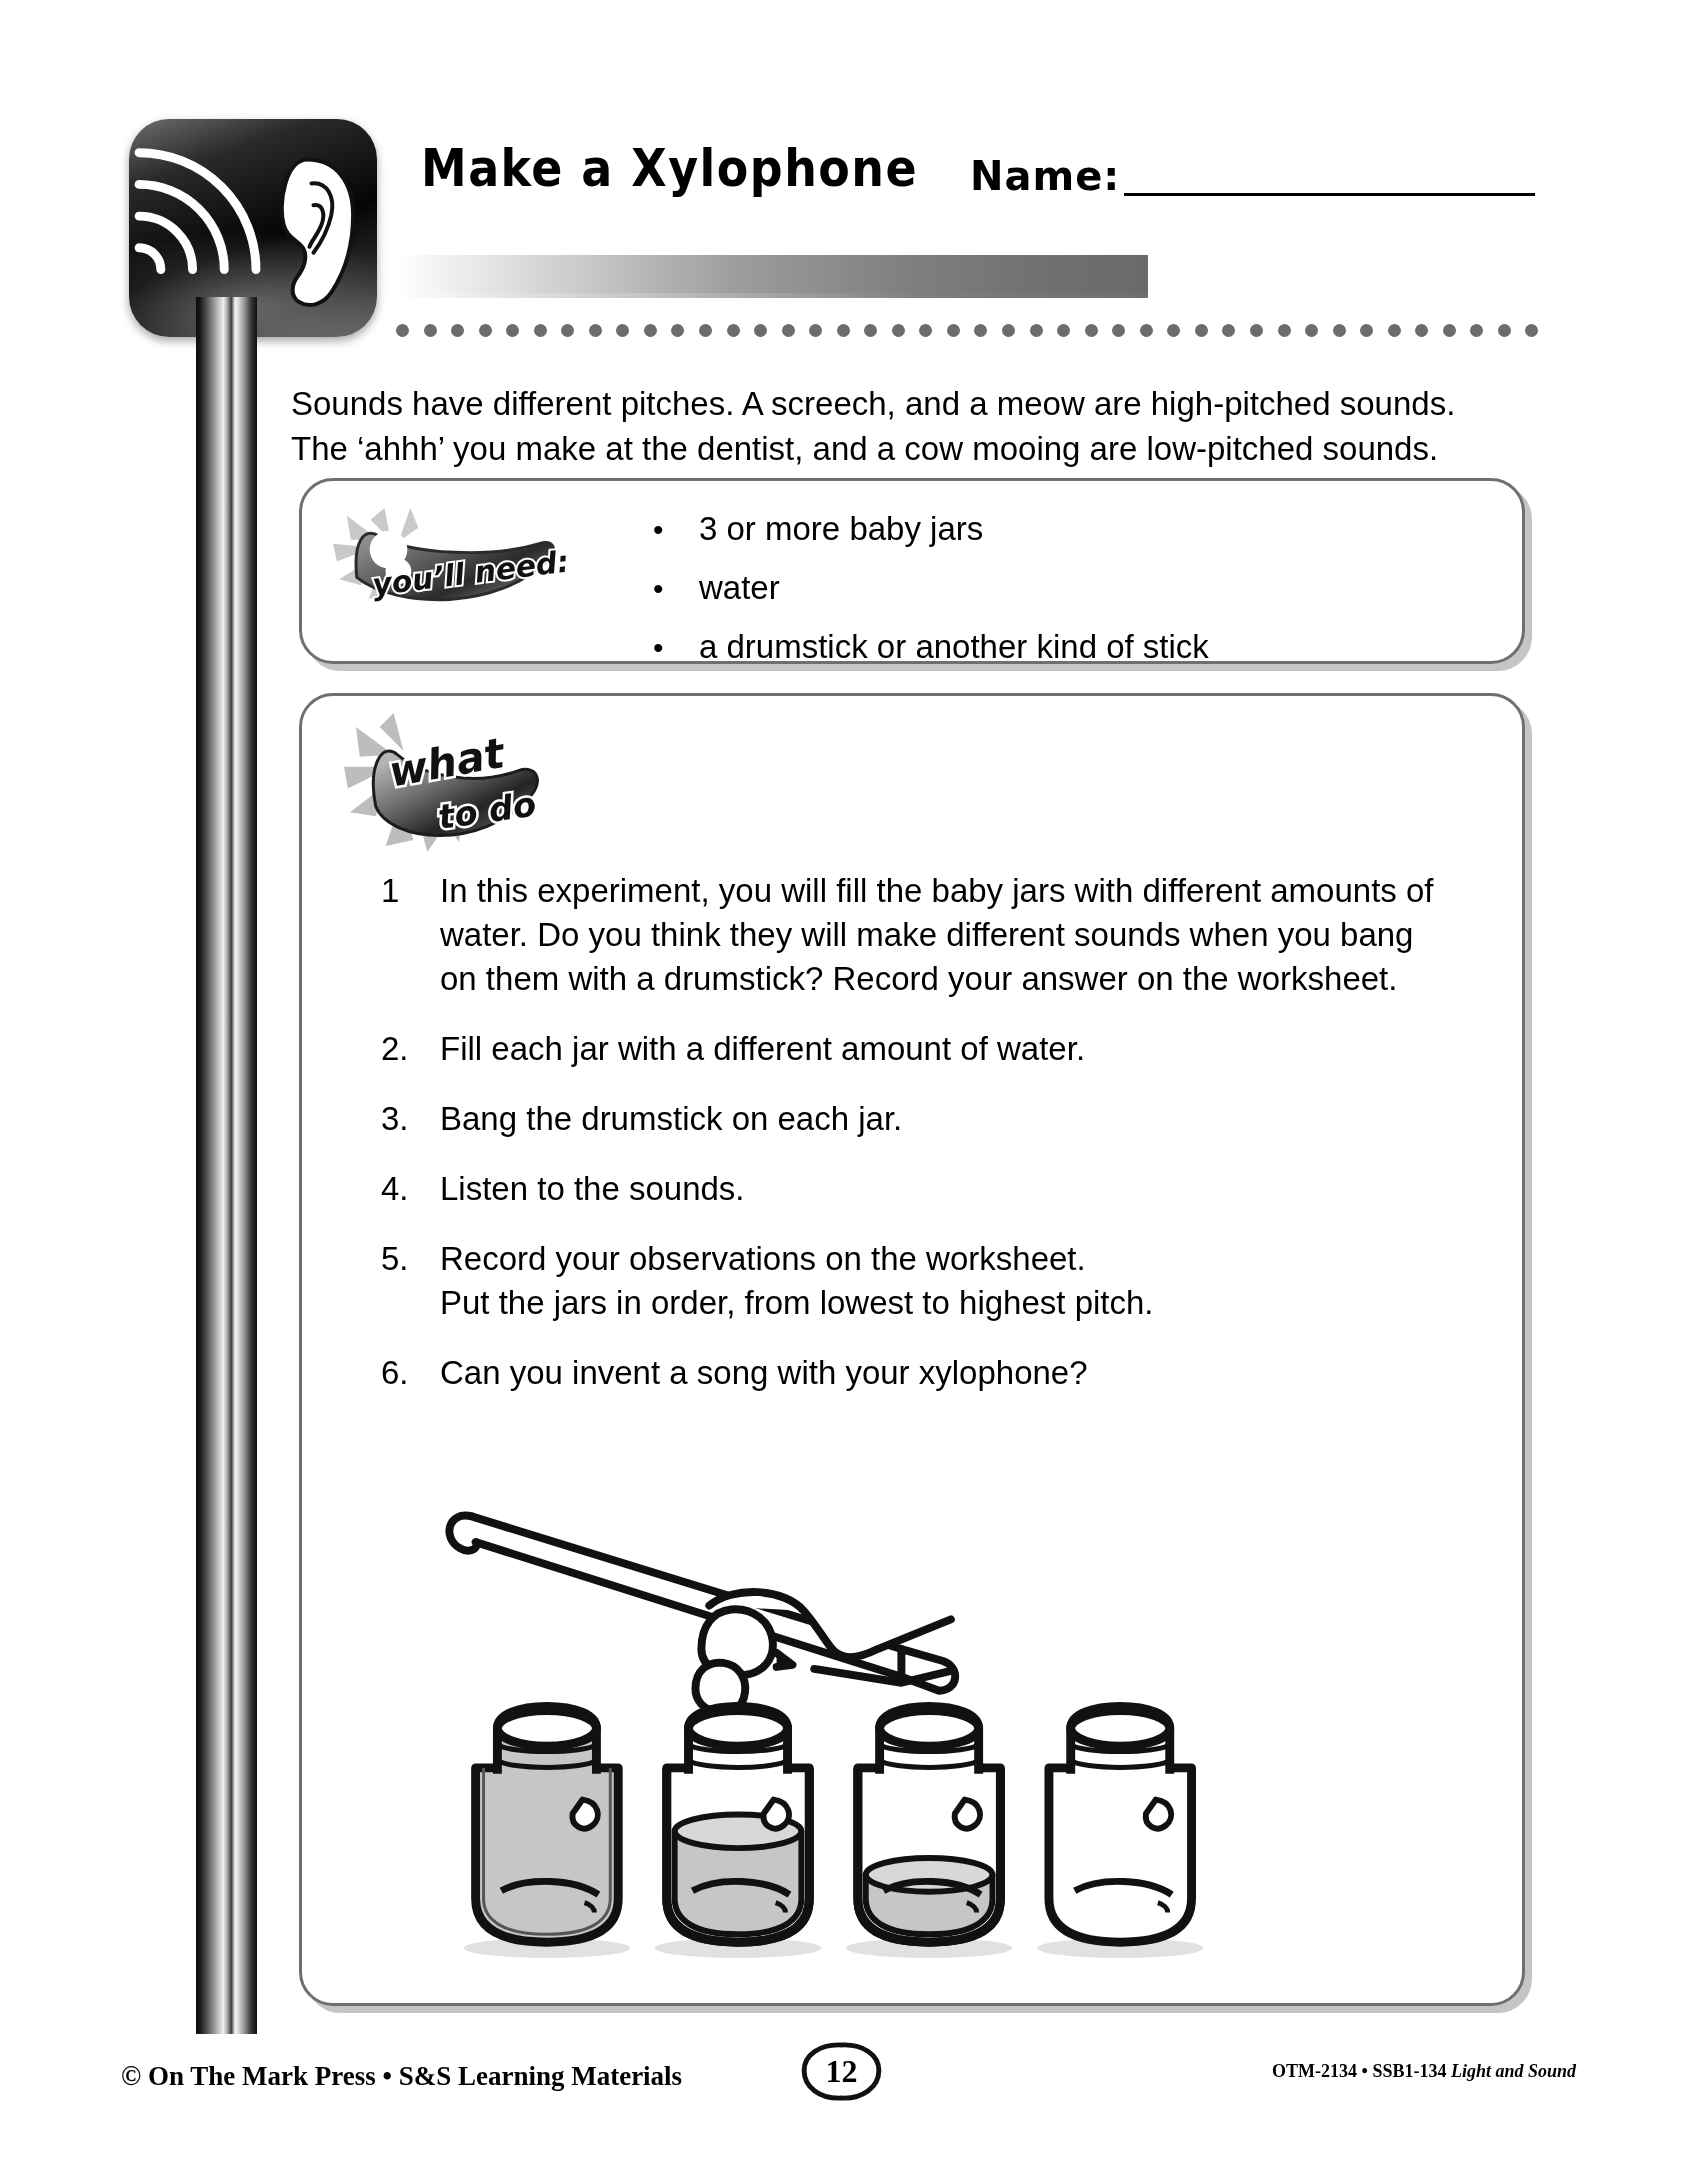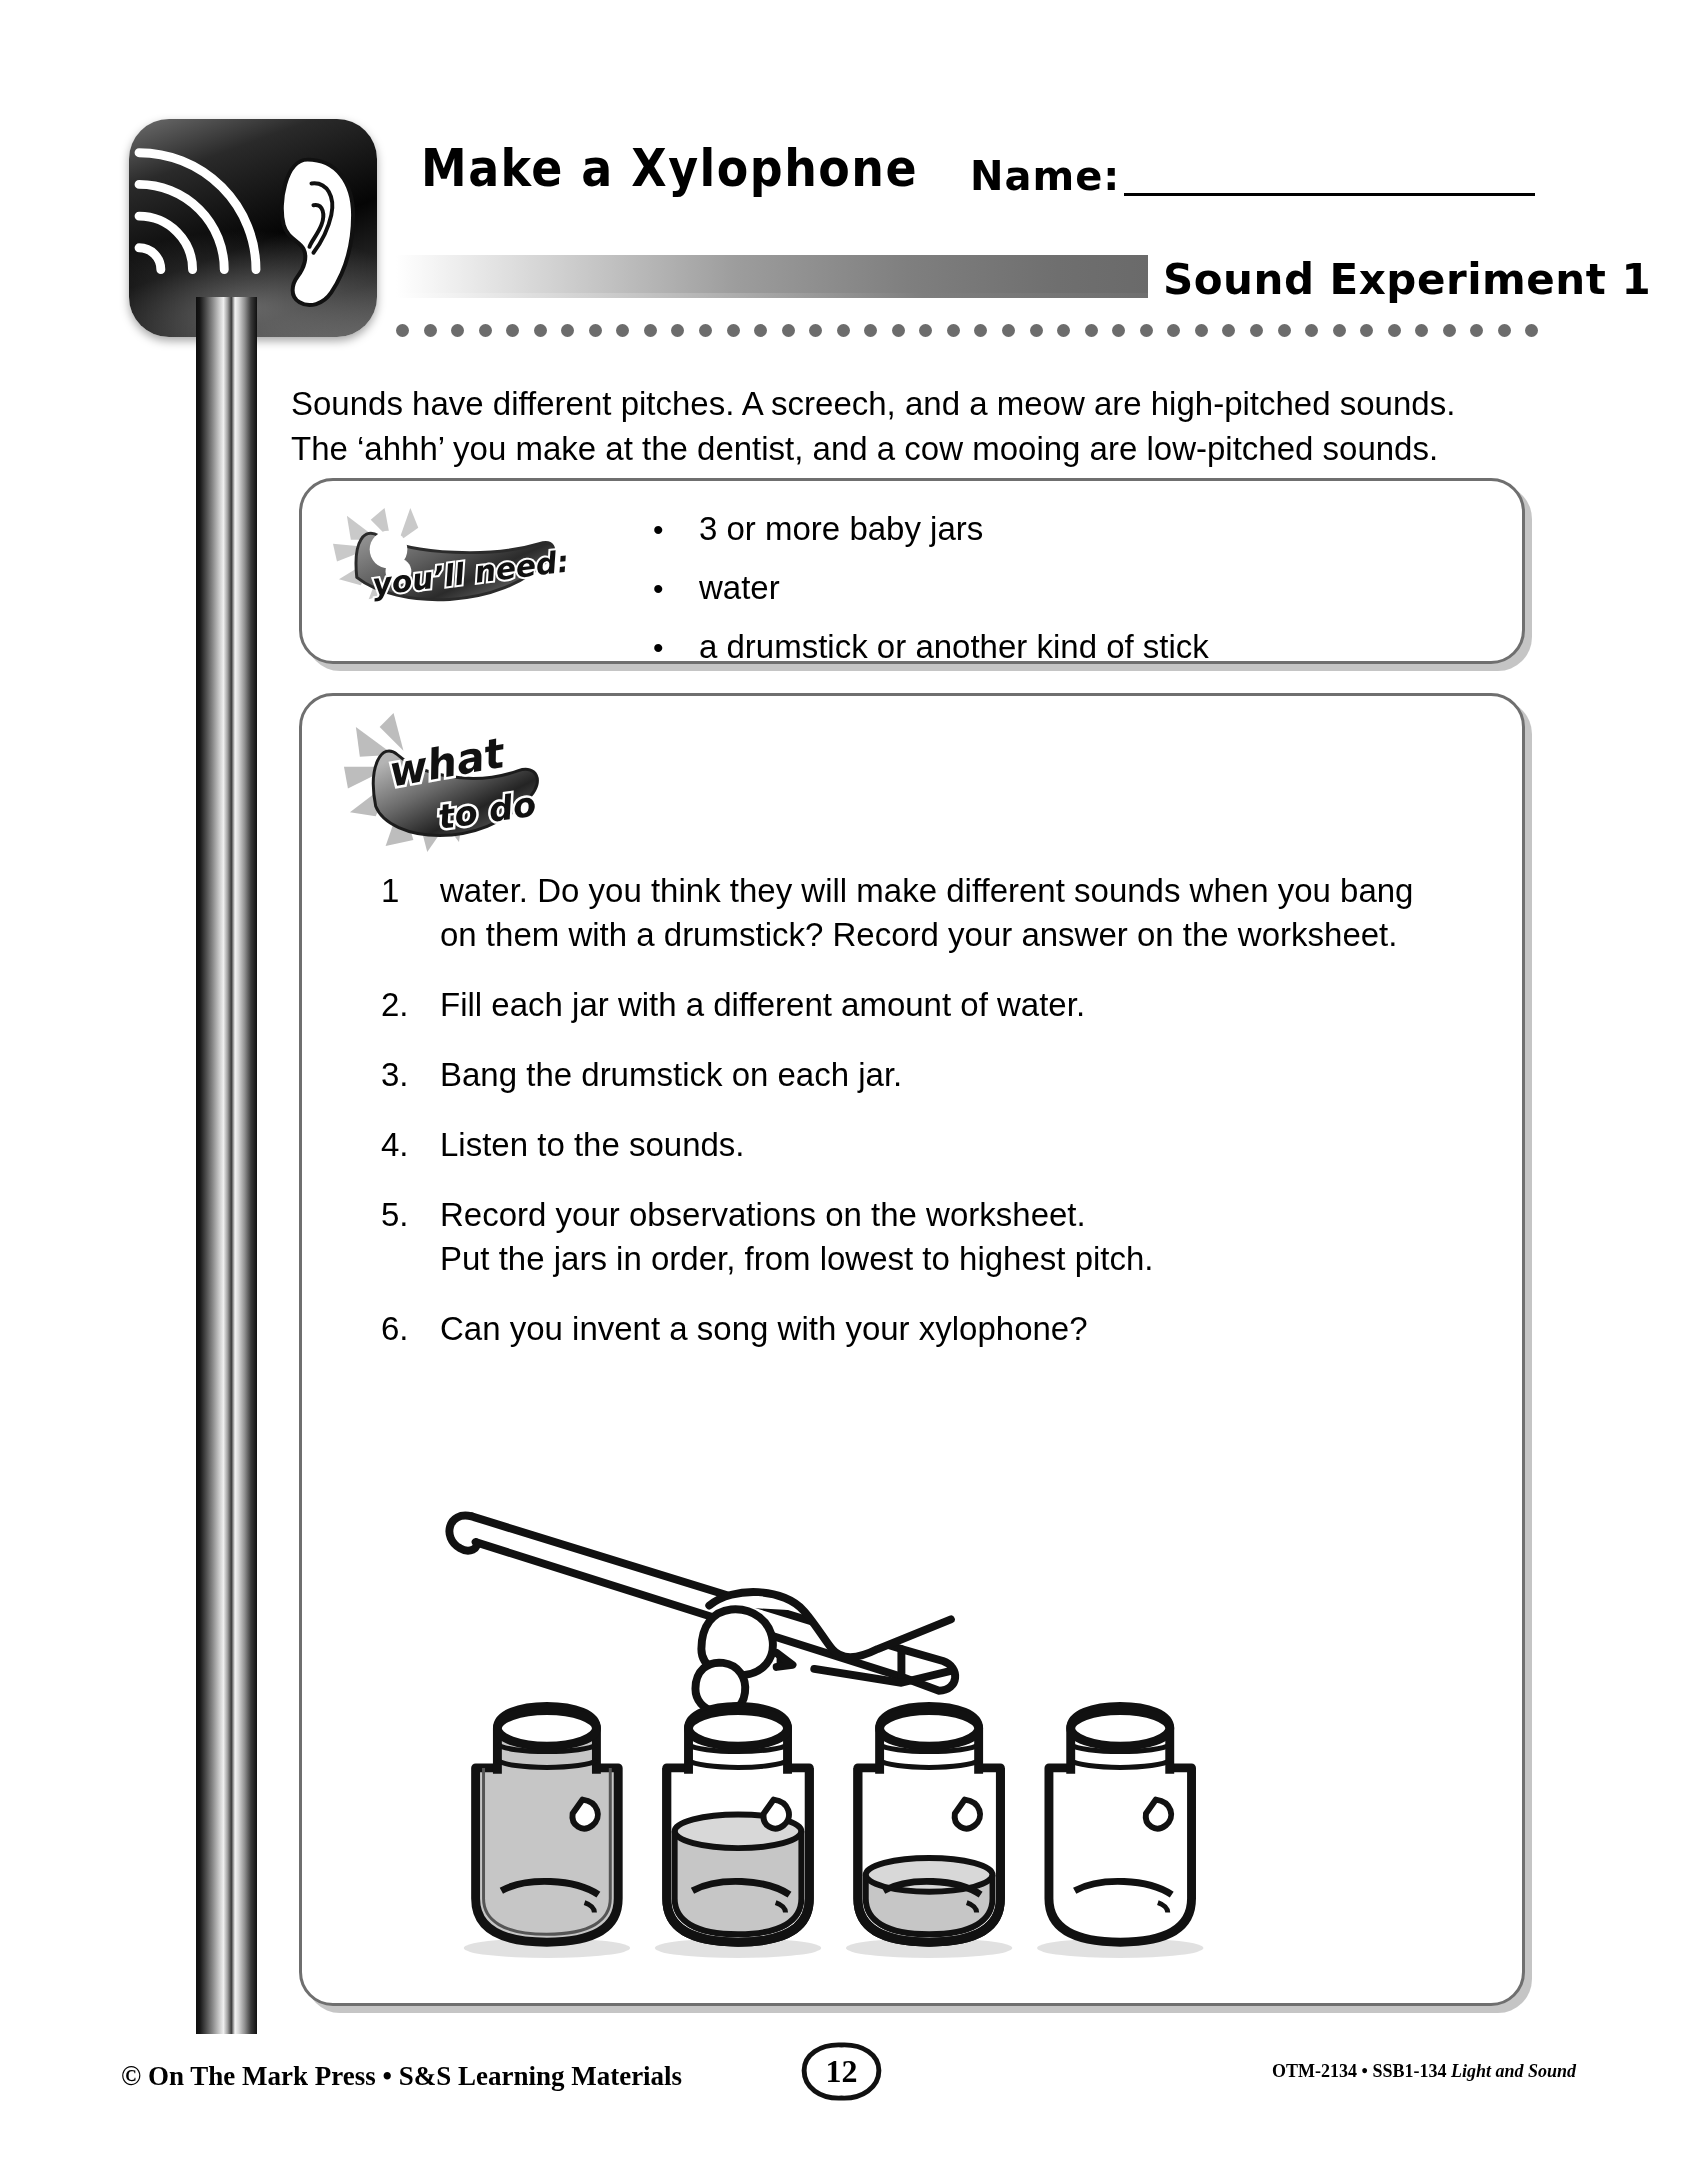--- a/index.html
+++ b/index.html
@@ -276,21 +276,20 @@
       </g>
     </svg>
   </div>
   <div class="spine"></div>
 
   <div class="title">Make a Xylophone</div>
   <div class="name-label">Name:</div>
   <div class="name-rule"></div>
 
   <div class="banner-bar"></div>
-  <div class="experiment-label">Sound Experiment 1</div>
 
   <div class="dot-rule" id="dot-rule">
       <i style="background: rgb(108, 108, 108);"></i>
       <i style="background: rgb(108, 108, 108);"></i>
       <i style="background: rgb(108, 108, 108);"></i>
       <i style="background: rgb(108, 108, 108);"></i>
       <i style="background: rgb(108, 108, 108);"></i>
       <i style="background: rgb(108, 108, 108);"></i>
       <i style="background: rgb(108, 108, 108);"></i>
       <i style="background: rgb(108, 108, 108);"></i>
@@ -406,20 +405,21 @@
       <text x="108" y="66" text-anchor="middle" font-family="'DejaVu Sans',sans-serif" font-size="42" font-weight="700" font-style="italic" fill="#111111" stroke="#ffffff" stroke-width="5" paint-order="stroke" transform="rotate(-10 108 66)">what</text>
       <text x="148" y="112" text-anchor="middle" font-family="'DejaVu Sans',sans-serif" font-size="34" font-weight="700" font-style="italic" fill="#111111" stroke="#ffffff" stroke-width="5" paint-order="stroke" transform="rotate(-8 148 112)">to do</text>
     </svg>
   </div>
 
   <div class="steps">
 
     <div class="step">
       <span class="num">1</span>
       <span class="body">
+        <div>In this experiment, you will fill the baby jars with different amounts of</div>
         <div>water. Do you think they will make different sounds when you bang</div>
         <div>on them with a drumstick? Record your answer on the worksheet.</div>
       </span>
     </div>
 
     <div class="step">
       <span class="num">2.</span>
       <span class="body">
         <div>Fill each jar with a different amount of water.</div>
       </span>

